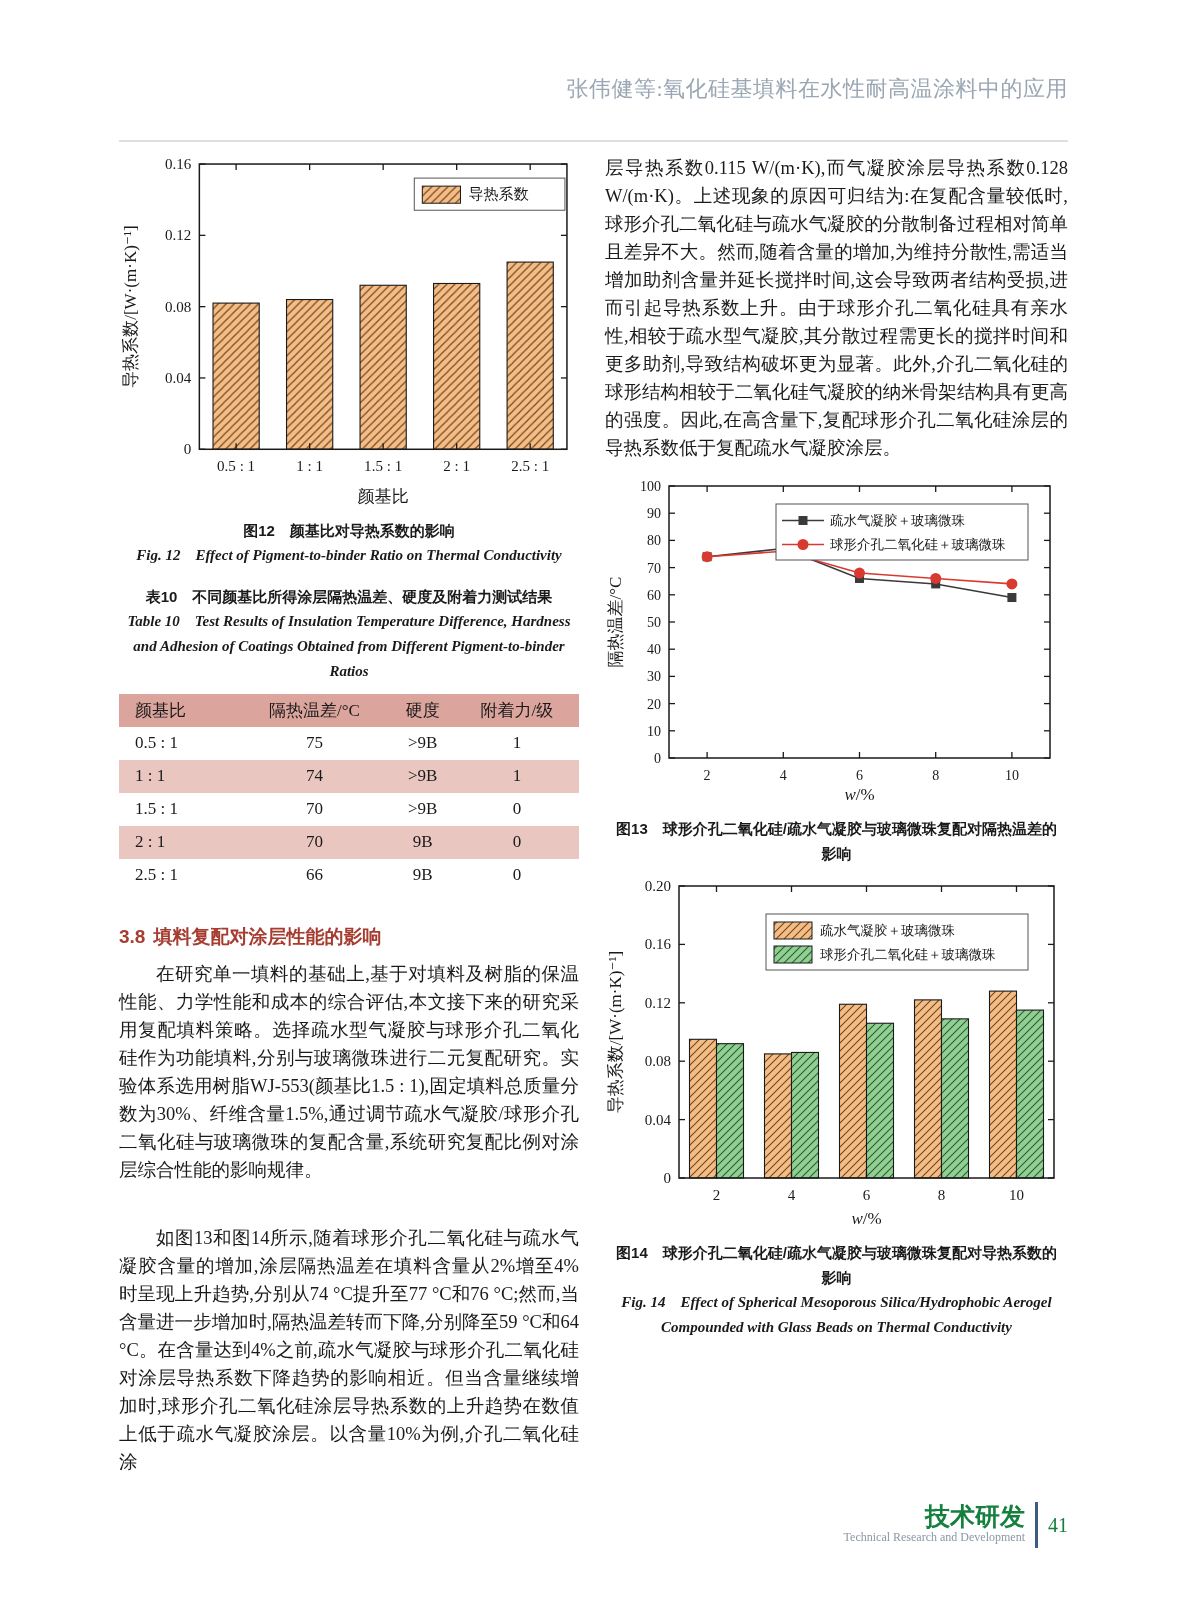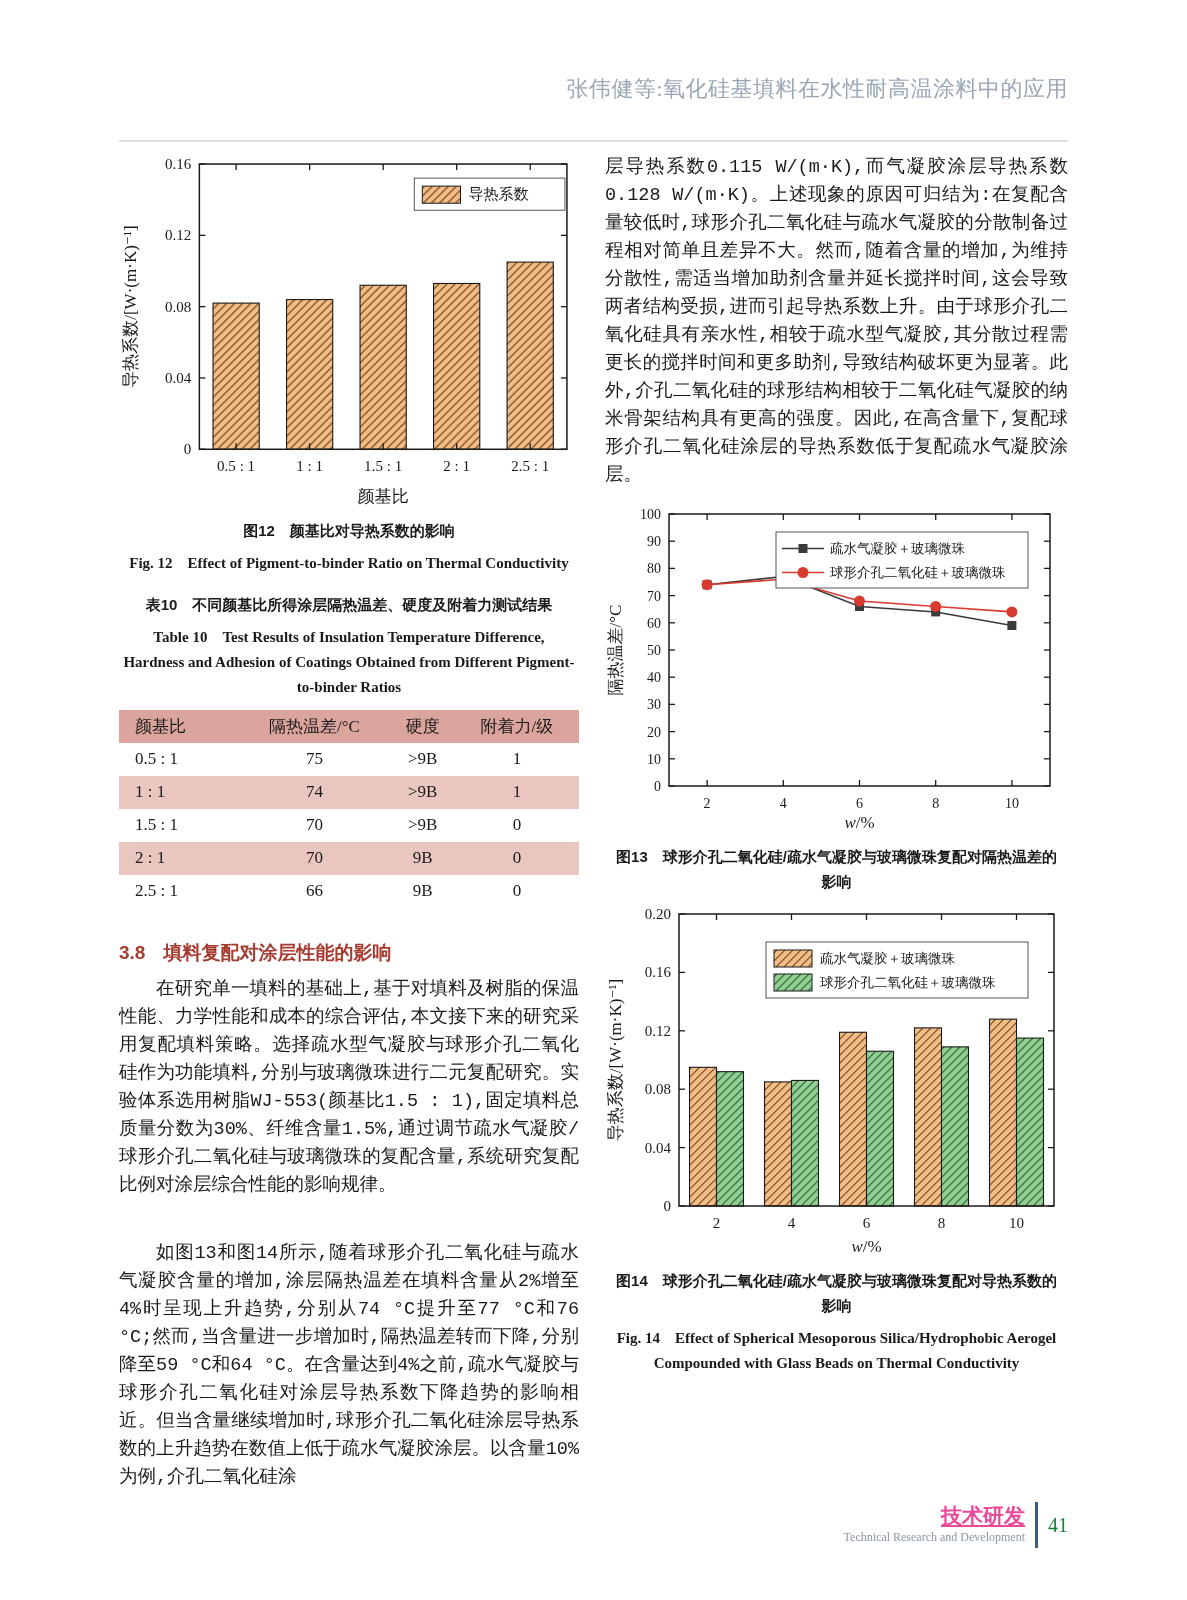--- a/index.html
+++ b/index.html
@@ -7,35 +7,35 @@
         font-family:"Liberation Serif","DejaVu Serif",serif;color:#1a1a1a;}
   .running-title{position:absolute;top:74px;right:119px;font-size:22px;color:#9aa6b3;letter-spacing:.5px;}
   .header-rule{position:absolute;top:140px;left:119px;width:949px;height:2px;background:#dcdfe3;}
   .columns{position:absolute;top:154px;left:119px;width:949px;display:flex;gap:26px;}
   .col-left{width:460px;flex:none;}
   .col-right{width:463px;flex:none;}
   .chart{width:100%;}
   .cap{font-weight:bold;text-align:center;font-size:15px;line-height:25px;margin:0 4px;}
   .cap-cn{font-family:"Liberation Sans","DejaVu Sans",sans-serif;}
   .cap-en{font-family:"Liberation Serif","DejaVu Serif",serif;}
-  .mt6{margin-top:6px;} .mt2{margin-top:8px;} .mt16{margin-top:16px;} .mt12{margin-top:12px;}
+  .mt6{margin-top:6px;} .mt2{margin-top:0;font-style:italic;} .mt16{margin-top:16px;} .mt12{margin-top:12px;}
   table.t10{width:100%;border-collapse:collapse;margin-top:10px;font-size:17px;}
   table.t10 th{background:#dba49d;font-weight:normal;}
   table.t10 th,table.t10 td{height:31px;text-align:center;padding:1px 4px;}
   table.t10 th:first-child,table.t10 td:first-child{text-align:left;padding-left:16px;width:26%;}
   table.t10 tr.stripe td{background:#eac6c0;}
   .section-heading{margin:32px 0 10px 0;font-family:"Liberation Sans","DejaVu Sans",sans-serif;
         font-size:19px;font-weight:bold;color:#a63c30;}
-  .section-heading .st{margin-left:18px;}
-  p.body{font-size:18.5px;line-height:28px;text-align:justify;margin:10px 0 0 0;font-family:Liberation Mono, monospace;}
+  .section-heading .st{margin-left:8px;}
+  p.body{font-size:18.5px;line-height:28px;text-align:justify;margin:10px 0 0 0;}
   p.body.indent{text-indent:2em;margin-top:40px;}
   p.body.first{margin-top:0;}
   .footer{position:absolute;top:1502px;right:119px;display:flex;align-items:center;}
   .footer-text{text-align:right;margin-right:10px;}
-  .footer-zh{font-family:"Liberation Sans","DejaVu Sans",sans-serif;font-weight:bold;font-size:21px;color:#ec4899;line-height:22px;text-decoration:underline;}
+  .footer-zh{font-family:"Liberation Sans","DejaVu Sans",sans-serif;font-weight:bold;font-size:25px;color:#15803d;line-height:22px;}
   .footer-en{font-size:12px;color:#8a97a6;margin-top:3px;}
   .footer-divider{width:3px;height:46px;background:#3e5c7e;margin-right:10px;}
   .footer-page{font-size:20px;color:#15803d;}
 </style>
 </head>
 <body>
 
 <div class="page">
 
   <div class="running-title">张伟健等:氧化硅基填料在水性耐高温涂料中的应用</div>

